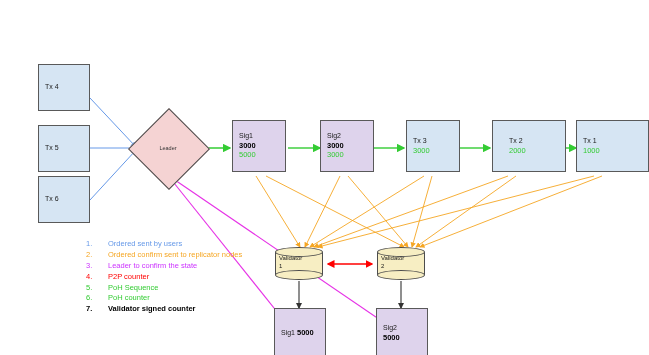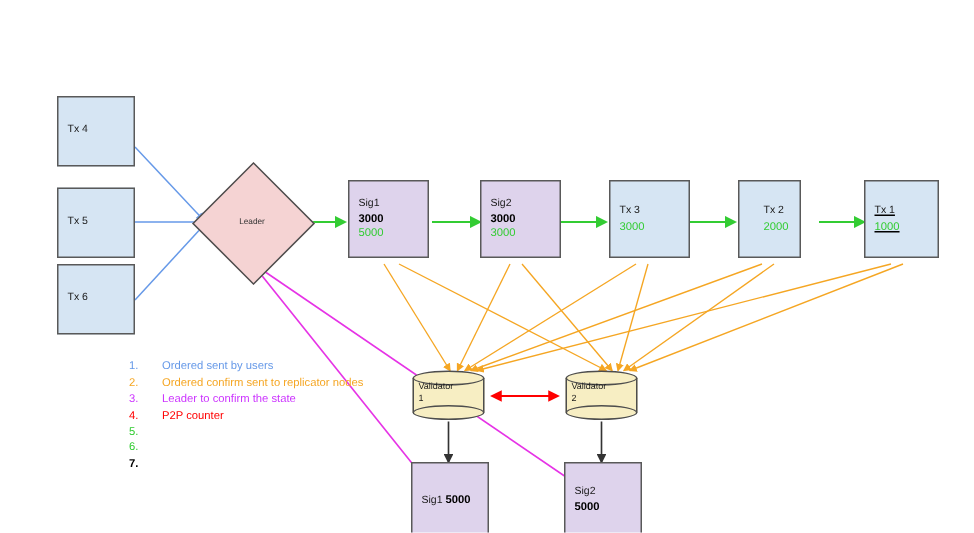--- a/index.html
+++ b/index.html
@@ -134,25 +134,25 @@
   </div>
   <div class="node sig-node" style="left:320px;top:92px;width:54px;height:52px;">
     <span class="lbl">Sig2</span>
     <span class="bold">3000</span>
     <span class="green">3000</span>
   </div>
   <div class="node tx-node" style="left:406px;top:92px;width:54px;height:52px;">
     <span class="lbl">Tx 3</span>
     <span class="green">3000</span>
   </div>
-  <div class="node tx-node" style="left:492px;top:92px;width:42px;height:52px;padding-left:16px;">
+  <div class="node tx-node" style="left:492px;top:92px;width:74px;height:52px;padding-left:16px;">
     <span class="lbl">Tx 2</span>
     <span class="green">2000</span>
   </div>
-  <div class="node tx-node" style="left:576px;top:92px;width:50px;height:52px;text-decoration:underline;">
+  <div class="node tx-node" style="left:576px;top:92px;width:73px;height:52px;">
     <span class="lbl">Tx 1</span>
     <span class="green">1000</span>
   </div>
 
   <div class="cyl" style="left:275px;top:219px;">
     <div class="body"></div>
     <div class="bot"></div>
     <div class="top"></div>
     <div class="txt">
       <span>Validator</span><br>
@@ -192,22 +192,25 @@
     <div class="legend-row" style="color:#cc33ff">
       <span class="legend-num">3.</span>
       <span class="legend-txt">Leader to confirm the state</span>
     </div>
     <div class="legend-row" style="color:#ff0000">
       <span class="legend-num">4.</span>
       <span class="legend-txt">P2P counter</span>
     </div>
     <div class="legend-row" style="color:#33cc33">
       <span class="legend-num">5.</span>
+      <span class="legend-txt">PoH Sequence</span>
     </div>
     <div class="legend-row" style="color:#33cc33">
       <span class="legend-num">6.</span>
+      <span class="legend-txt">PoH counter</span>
     </div>
     <div class="legend-row b7" style="color:#000000">
       <span class="legend-num">7.</span>
+      <span class="legend-txt">Validator signed counter</span>
     </div>
   </div>
 
 </div>
 
 </body></html>

